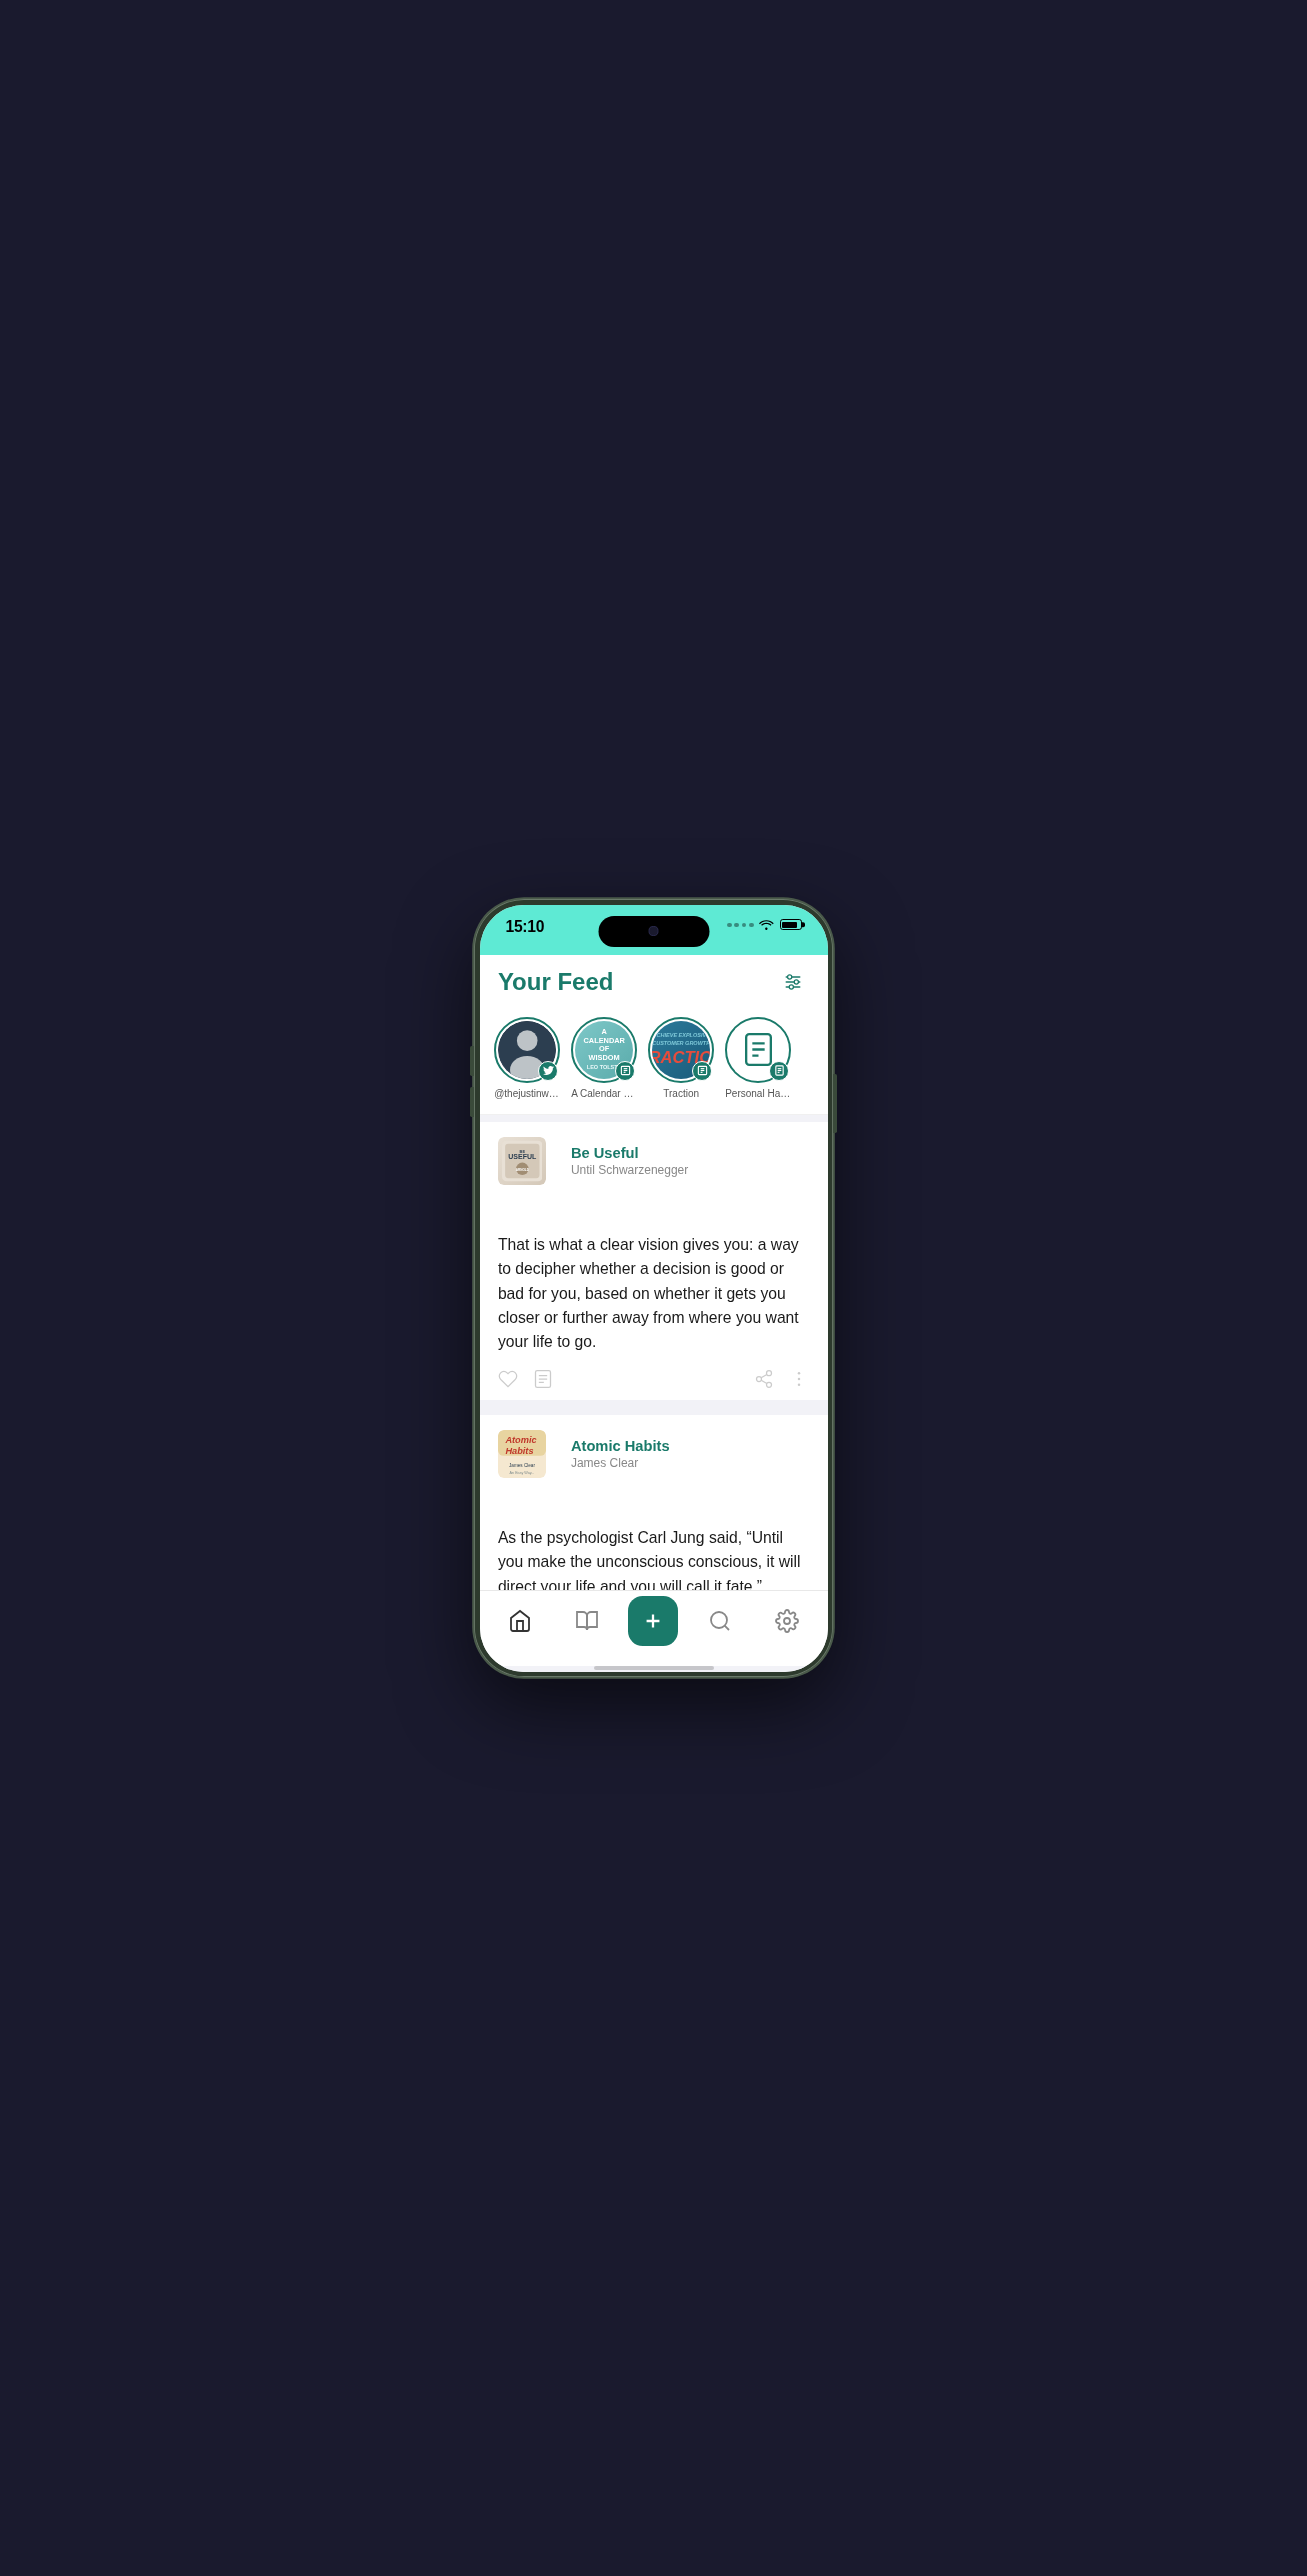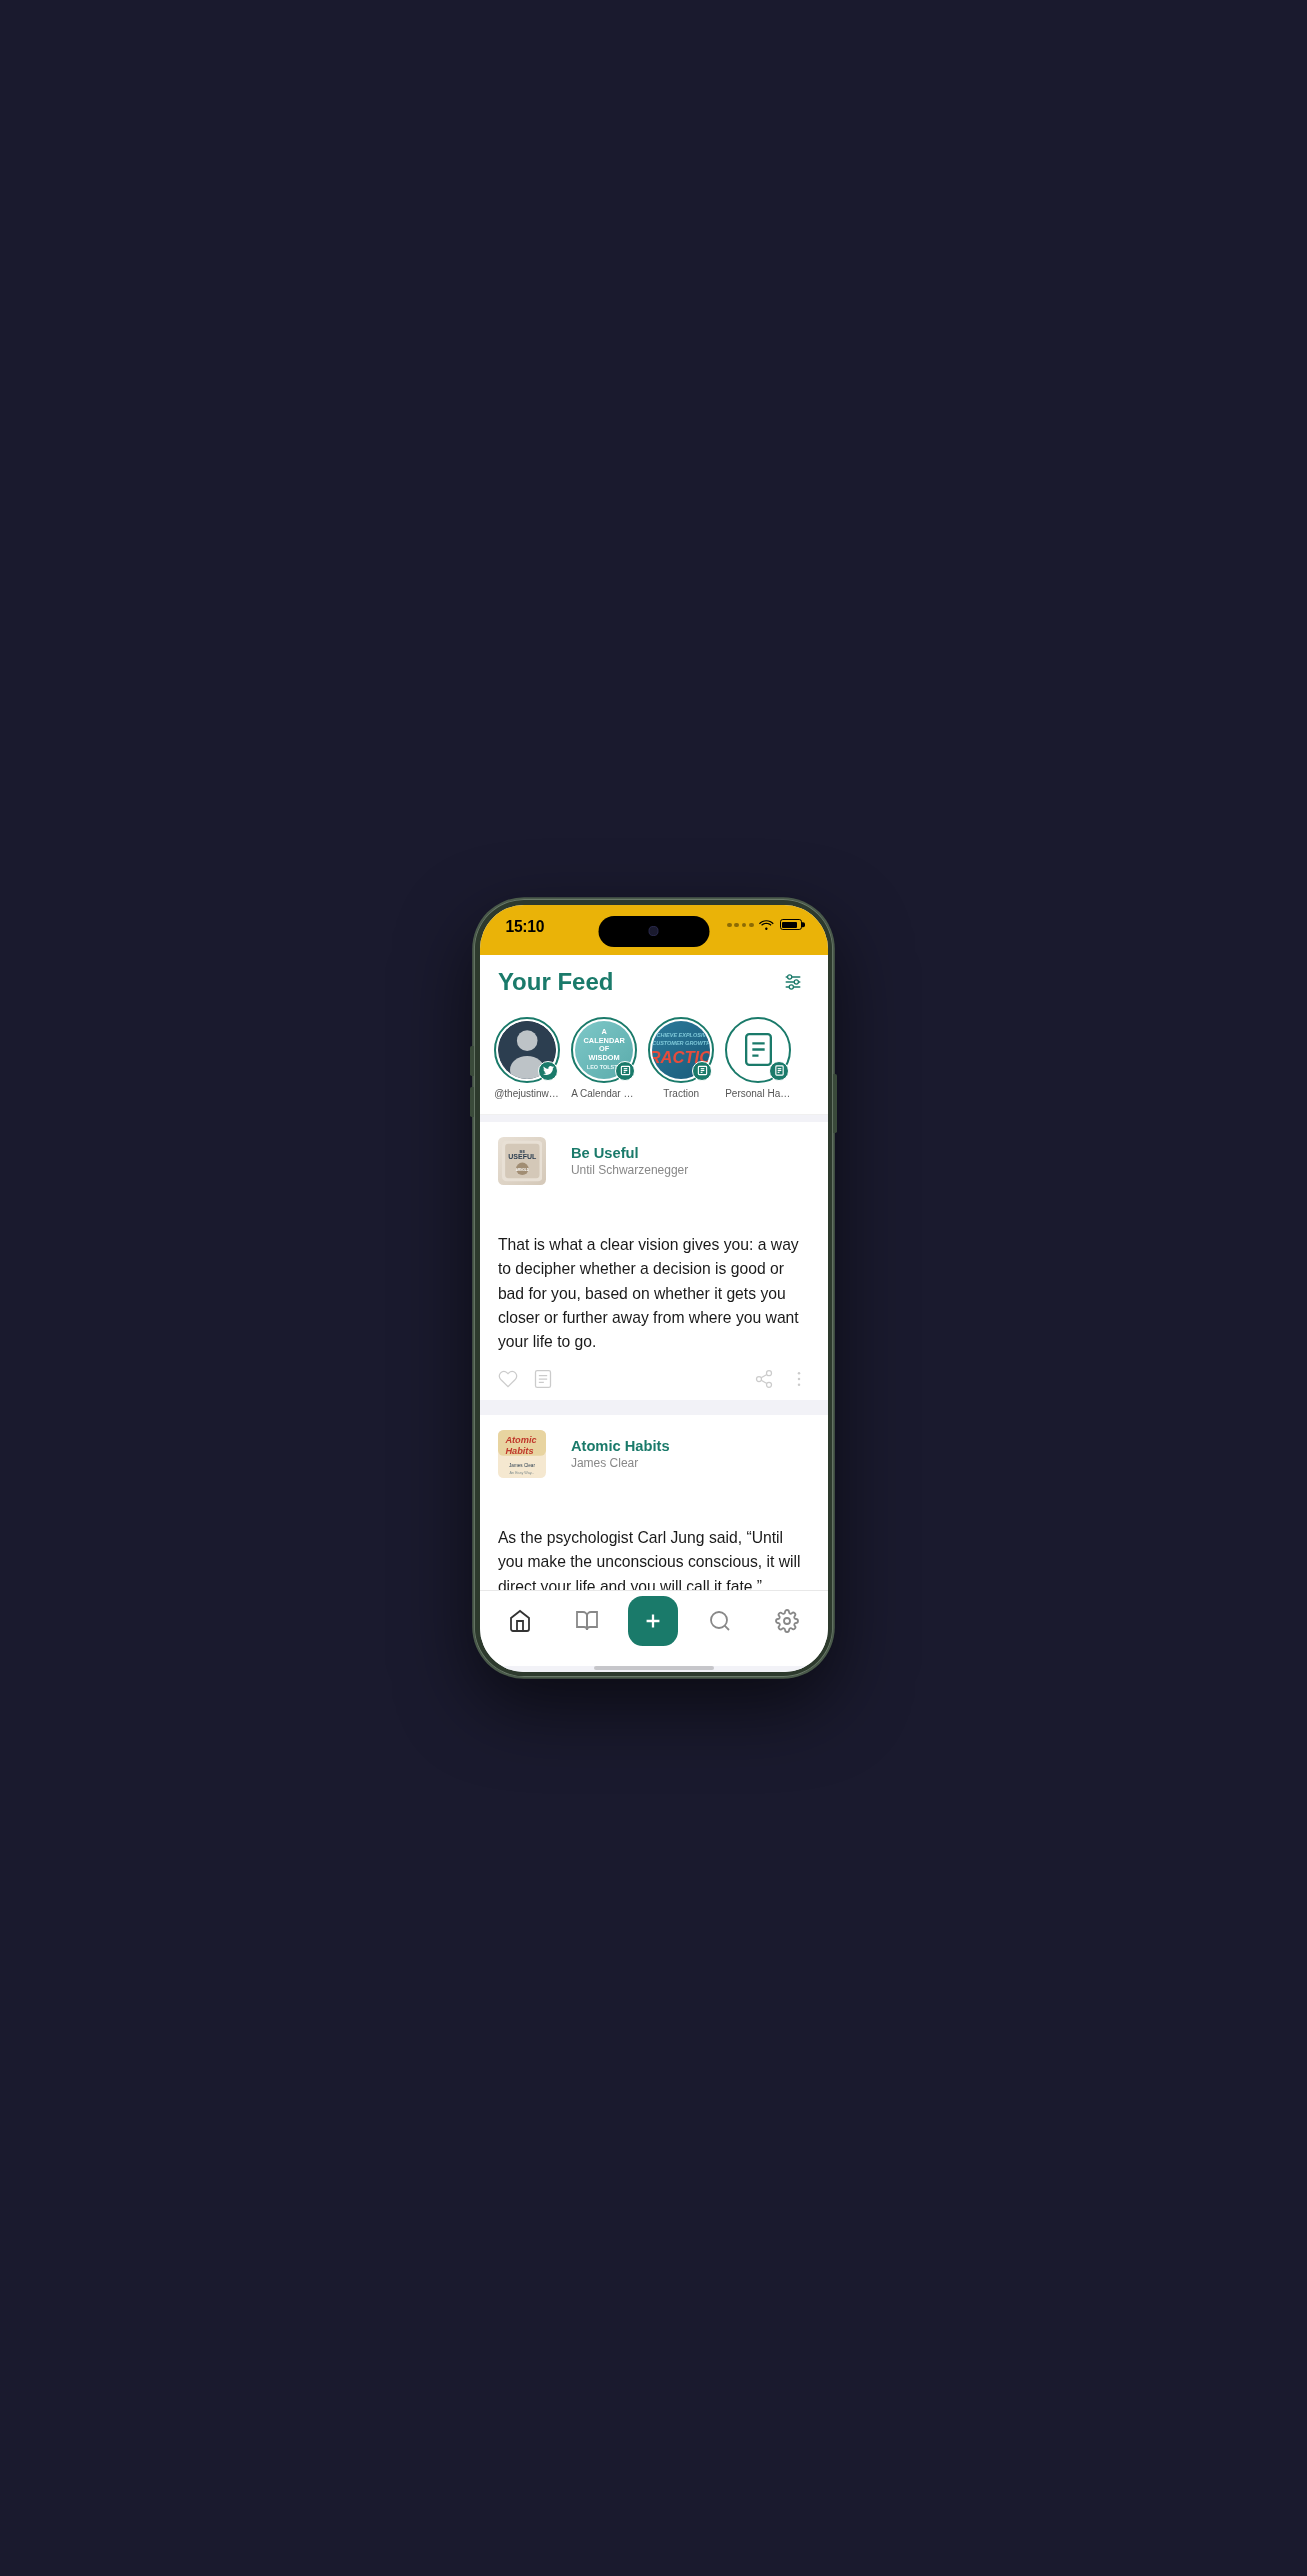--- a/index.html
+++ b/index.html
@@ -58,21 +58,21 @@
       border: 1.8px solid #2a2a4e;
     }
 
     
     .status-bar {
       height: 50px;
       padding: 13px 26px 0;
       display: flex;
       align-items: flex-start;
       justify-content: space-between;
-      background: #eab308;
+      background: #5eead4;
       flex-shrink: 0;
       position: relative;
       z-index: 10;
     }
 
     .status-time {
       font-size: 15.7px;
       font-weight: 600;
       color: #000;
       letter-spacing: -0.3px;
@@ -258,21 +258,21 @@
     .card-header {
       display: flex;
       align-items: center;
       gap: 25px;
       margin-bottom: 13px;
     }
 
     .book-cover-avatar {
       width: 48px;
       height: 48px;
-      border-radius: 0;
+      border-radius: 6px;
       overflow: hidden;
       flex-shrink: 0;
     }
 
     .card-meta {
       flex: 1;
     }
 
     .card-book-title {
       font-size: 14.7px;

